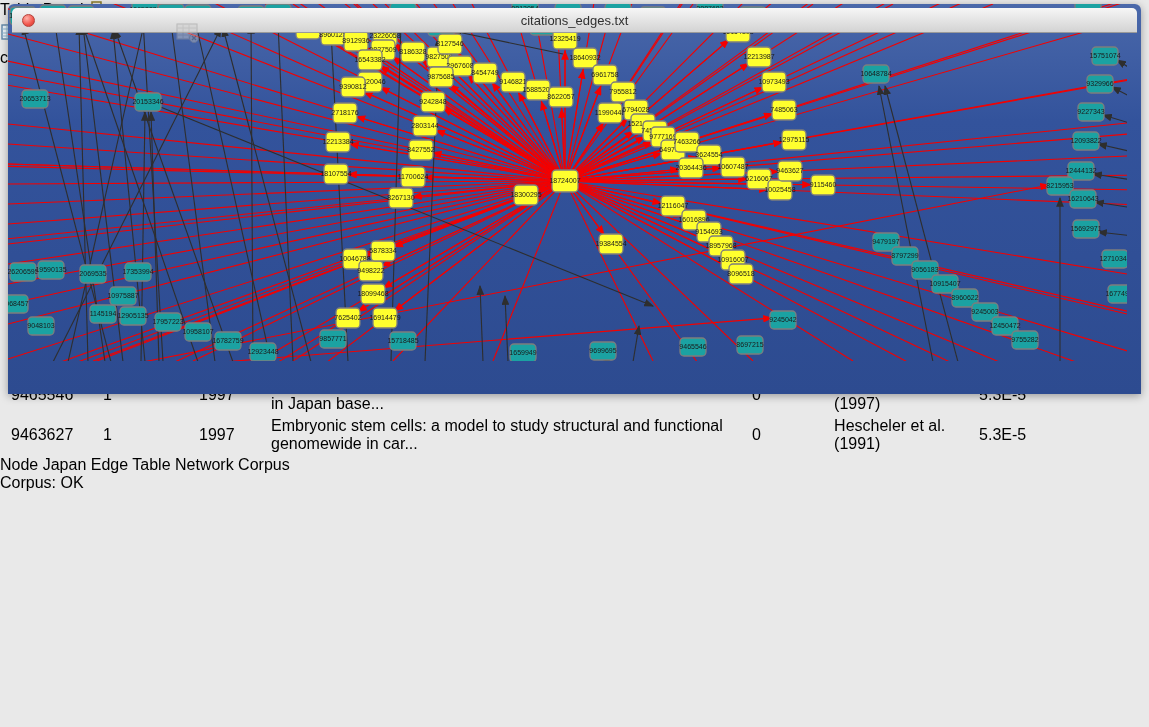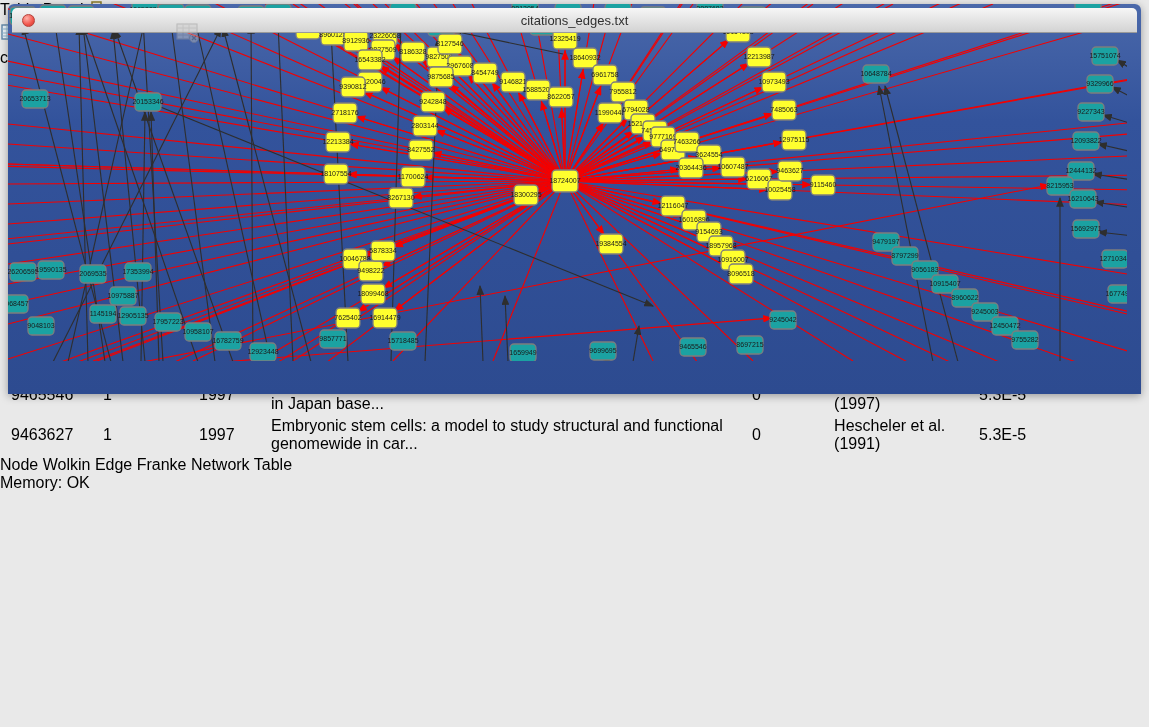--- a/index.html
+++ b/index.html
@@ -1077,23 +1077,23 @@
           </tbody>
       </table>
       <div class="vscroll">
         <div class="thumb"></div>
       </div>
     </div>
   </div>
 
   <div class="tabs">
     <div class="seg">
-      <span class="tab sel">Node Wolkin</span>
-      <span class="tab">Edge Franke</span>
-      <span class="tab">Network Table</span>
+      <span class="tab sel">Node Japan</span>
+      <span class="tab">Edge Table</span>
+      <span class="tab">Network Corpus</span>
     </div>
   </div>
 </div>
 
 <div class="statusbar">
-  <span class="mem">Memory: OK</span>
+  <span class="mem">Corpus: OK</span>
   <span class="memdot"></span>
 </div>
 
 </body></html>

